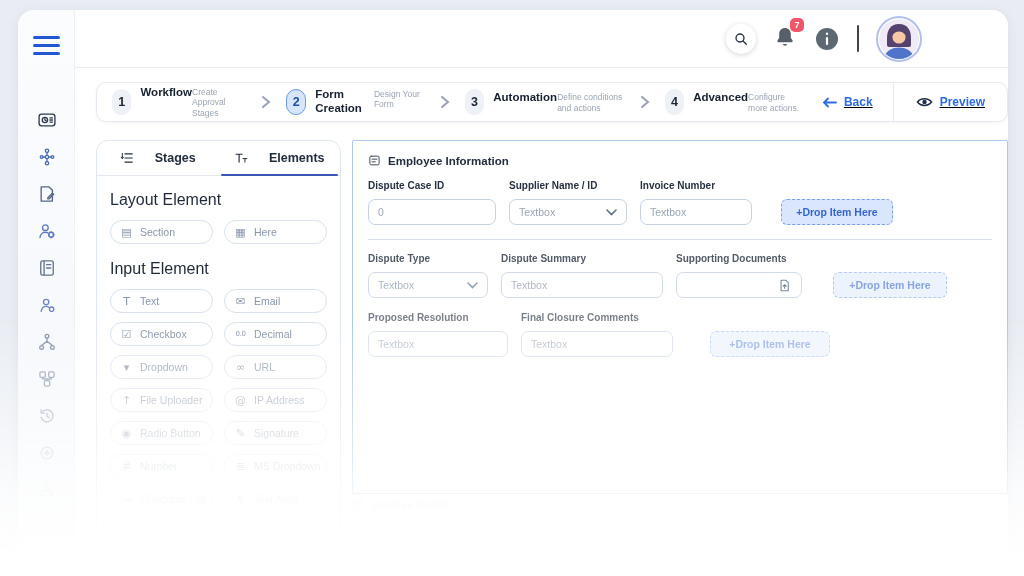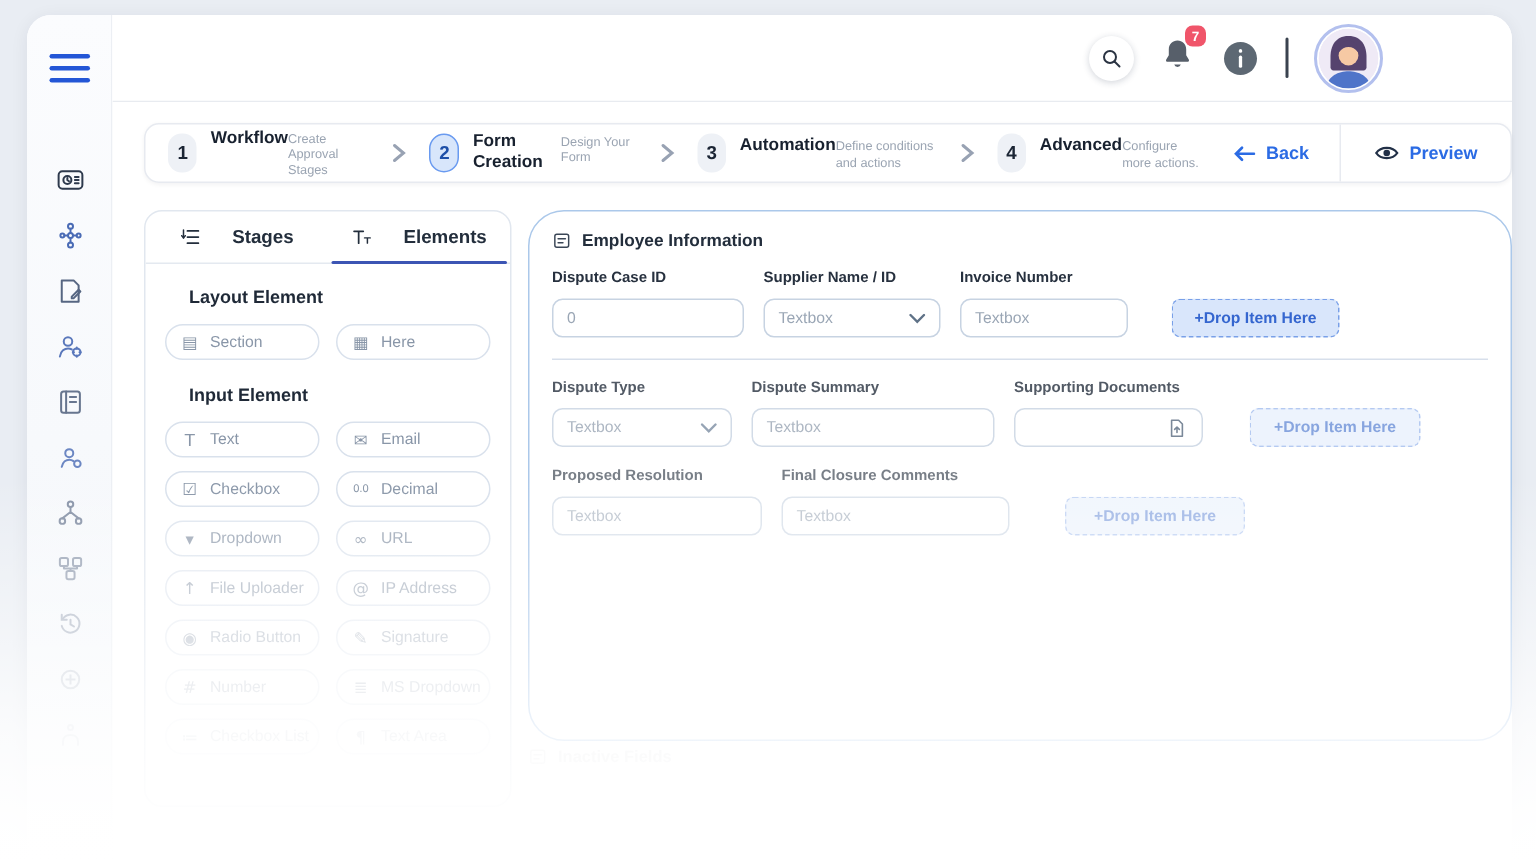--- a/index.html
+++ b/index.html
@@ -60,57 +60,57 @@
   .step { display:flex; align-items:center; gap:9px; cursor:pointer; }
   .step-num {
     width:26px; height:26px; border-radius:9px; background:#eef1f6; color:#1b2534;
     font-size:12.5px; font-weight:600; display:flex; align-items:center; justify-content:center;
   }
   .step.active .step-num { background:#d8e6fb; border:1.6px solid #699af0; color:#1d4fa8; border-radius:11px; }
   .step-txt { display:flex; flex-direction:row; line-height:1.2; }
   .step-label { font-size:11.5px; font-weight:700; color:#18212f; }
   .step-desc { font-size:8.5px; color:#9aa4b2; margin-top:1px; }
   .chev { margin:0 15px; display:flex; align-items:center; }
-  .stepper-right { margin-left:auto; display:flex; align-self:stretch; }
+  .stepper-right { margin-left:auto; display:flex; align-self:stretch;text-decoration:underline; }
   .back-btn, .preview-btn {
     display:flex; gap:7px; align-items:center; color:#2b6be4; font-size:12px; font-weight:700; cursor:pointer;
   }
   .back-btn { padding:0 20px; }
   .preview-btn { padding:0 22px; }
   .step-vdiv { width:1px; height:100%; background:#e7eaf0; }
   
   .elements-panel {
     position:absolute; left:78px; top:130px; width:245px; height:398px;
     background:#fff; border:1px solid #e1e7ef; border-radius:12px; overflow:hidden;
   }
   .tabs { display:flex; height:35px; border-bottom:1px solid #e4e9f0; }
   .tab {
     flex:1; display:flex; align-items:center; justify-content:center; gap:21px;
     font-size:12.5px; font-weight:600; color:#232e3c; position:relative; cursor:pointer;
   }
   .tab.active::after { content:""; position:absolute; left:2px; right:2px; bottom:-1px; height:2.5px; background:#3c55b4; border-radius:2px; }
   .panel-body { padding:13px; }
-  .group-heading { font-size:12px; font-weight:700; color:#1f2937; margin:2px 16px 11px; }
+  .group-heading { font-size:16px; font-weight:400; color:#1f2937; margin:2px 0 11px; }
   .chip-grid { display:grid; grid-template-columns:1fr 1fr; gap:9px 11px; margin-bottom:16px; }
   .chip {
     height:24px; border:1px solid #d9e1ec; border-radius:12px; background:#fff;
     display:flex; align-items:center; gap:7px; padding:0 9px;
     font-size:10.5px; color:#8996a8; cursor:grab; white-space:nowrap; overflow:hidden;
   }
   .chip .g { font-size:11px; width:13px; text-align:center; font-family:"DejaVu Sans", sans-serif; flex:0 0 auto; }
   .chip .g.small { font-size:7px; letter-spacing:-.3px; }
   .input-grid .chip:nth-child(n+5)  { opacity:.82; }
   .input-grid .chip:nth-child(n+7)  { opacity:.68; }
   .input-grid .chip:nth-child(n+9)  { opacity:.55; }
   .input-grid .chip:nth-child(n+11) { opacity:.42; }
   .input-grid .chip:nth-child(n+13) { opacity:.3; }
   
   .form-panel {
     position:absolute; left:334px; top:130px; width:656px; height:354px;
-    border:1.6px solid #abc8ea; border-radius:24px; background:#fff; padding:13px 15px;
+    border:1.6px solid #abc8ea; border-radius:2px; background:#fff; padding:13px 15px;
   }
   .form-head { display:flex; align-items:center; gap:7px; font-size:11.5px; font-weight:700; color:#232e3c; margin-bottom:13px; }
   .frow { display:flex; align-items:flex-end;margin-top:12px; }
   .frow.dim2 { opacity:.8; }
   .frow.dim3 { opacity:.62; margin-top:14px; }
   .ffield { display:flex; flex-direction:column; margin-right:13px; }
   .flabel { font-size:10px; font-weight:700; color:#27313f; margin-bottom:8px; white-space:nowrap; }
   .control {
     height:26px; border:1px solid #c7d3e2; border-radius:7px; background:#fff;
     display:flex; align-items:center; padding:0 9px; font-size:10.5px; color:#9aa6b5; width:100%;

